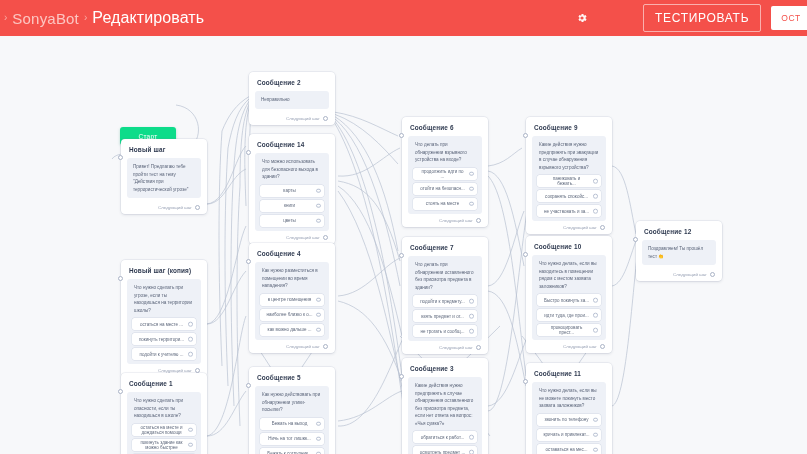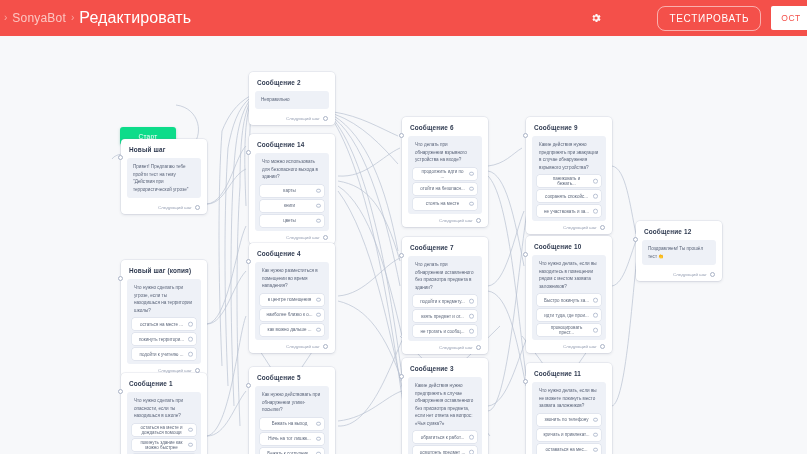--- a/index.html
+++ b/index.html
@@ -14,39 +14,39 @@
   .topbar {
     position: absolute; left: 0; top: 0;
     width: 807px; height: 36px;
     background: #f4504a;
     display: flex; align-items: center;
     z-index: 50;
   }
   .crumb-wrap { display: flex; align-items: center; padding-left: 4px; gap: 5px; }
   .crumb-sep { color: #f9aba6; font-size: 10px; line-height: 1; }
   .crumb-link {
-    color: #fcc6c2; font-size: 12px; letter-spacing: .2px;
+    color: #fcc6c2; font-size: 15px; letter-spacing: .2px;
     text-decoration: none; cursor: pointer;
   }
   .crumb-current { color: #ffffff; font-size: 16px; letter-spacing: .1px; }
   .topbar-right {
     margin-left: auto; display: flex; align-items: center;
     gap: 10px; padding-right: 0;
     height: 100%;
   }
   .gear-btn {
     width: 22px; height: 22px; display: flex;
     align-items: center; justify-content: center;
     cursor: pointer; opacity: .95;
   }
   .btn-outline {
     border: 1px solid rgba(255,255,255,.55);
     color: #fff; background: transparent;
-    font-size: 10px; letter-spacing: .7px;
-    padding: 6px 11px; border-radius: 8px;
+    font-size: 12px; letter-spacing: .7px;
+    padding: 6px 11px; border-radius: 2px;
     cursor: pointer; white-space: nowrap;
     font-family: inherit;
     margin-left: 40px;
   }
   .btn-solid {
     border: none; background: #ffffff; color: #f4504a;
     font-size: 8.5px; letter-spacing: .7px;
     padding: 7px 10px; border-radius: 2px;
     cursor: pointer; white-space: nowrap;
     font-family: inherit;

